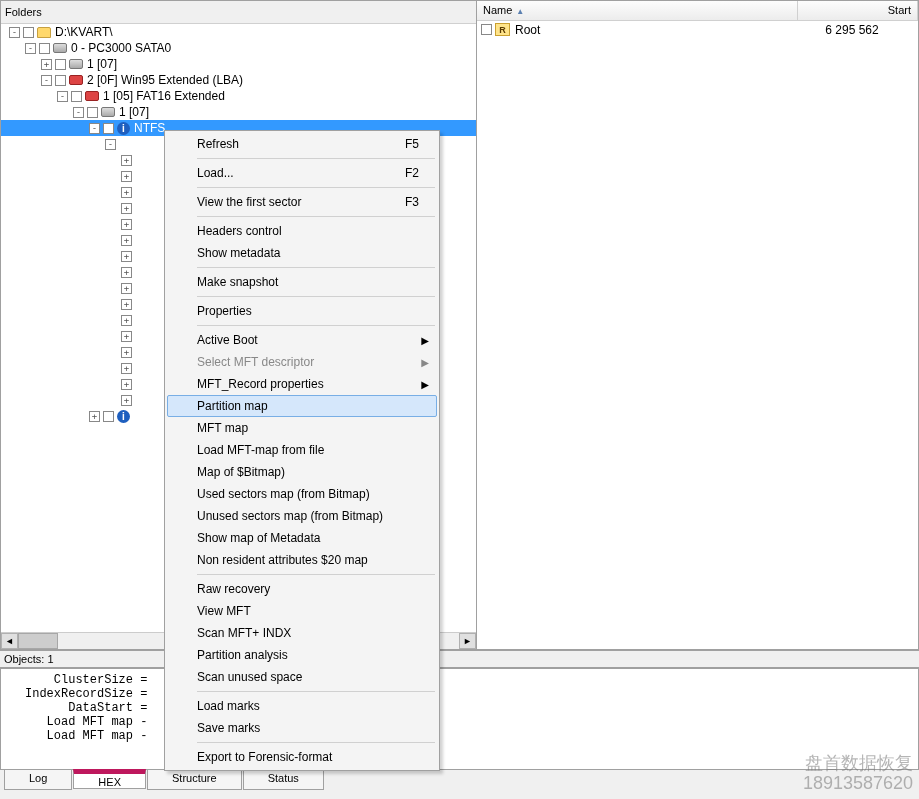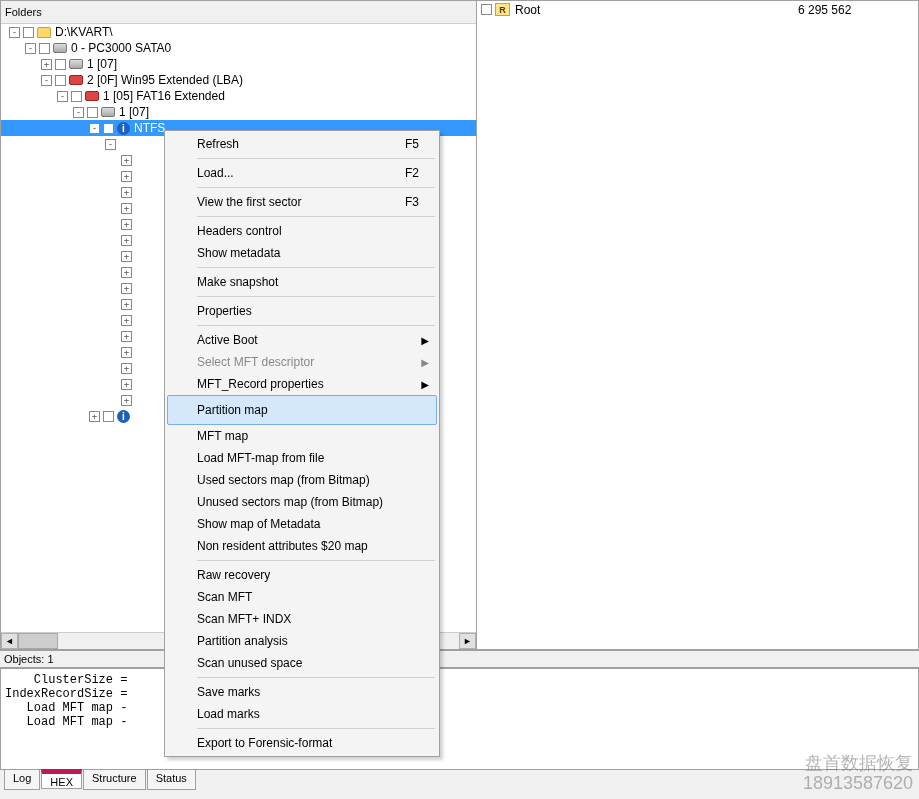--- a/index.html
+++ b/index.html
@@ -131,39 +131,39 @@
 .objects-bar {
   height: 18px;
   padding: 2px 4px;
   font-size: 11px;
   border-top: 1px solid #a0a0a0;
   border-bottom: 1px solid #a0a0a0;
   background: #f0f0f0;
 }
 .info-panel {
   background: #fff;
-  padding: 4px 4px;
+  padding: 4px 24px;
   height: 102px;
   border: 1px solid #a0a0a0;
   overflow: hidden;
 }
 .info-line {
   font-family: "Courier New", monospace;
   font-size: 12px;
   white-space: pre;
   line-height: 14px;
 }
 .bottom-tabs {
   display: flex;
   height: 20px;
   padding-left: 4px;
   background: #f0f0f0;
 }
 .btab {
-  padding: 2px 8px;
+  padding: 2px 24px;
   font-size: 11px;
   border: 1px solid #a0a0a0;
   border-top: none;
   background: #f5f5f5;
   margin-right: 1px;
 }
 .btab.active { background: #fff; border-top: 5px solid #be185d; position: relative; top: -1px; }
 
 .right-header {
   display: flex;
@@ -178,21 +178,21 @@
 }
 .col-name { flex: 1; }
 .col-start { width: 120px; text-align: right; }
 .sort-arr { font-size: 8px; color: #5a7fb0; margin-left: 4px; }
 .list-row {
   display: flex;
   height: 17px;
   align-items: center;
 }
 .list-row .cell-name { flex: 1; display: flex; align-items: center; padding-left: 4px; }
-.list-row .cell-start { width: 120px; text-align: left; padding-right: 12px; }
+.list-row .cell-start { width: 120px; text-align: center; padding-right: 12px; }
 .r-icon {
   width: 15px; height: 13px;
   background: #ffe48a;
   border: 1px solid #caa030;
   display: inline-flex;
   align-items: center;
   justify-content: center;
   font-size: 9px;
   font-weight: bold;
   color: #5a3a00;
@@ -216,21 +216,21 @@
   height: 22px;
   padding: 0 28px 0 30px;
   font-size: 12px;
   position: relative;
   color: #000;
 }
 .menu-item.hover {
   background: #d5e7fb;
   border: 1px solid #78aee5;
   border-radius: 2px;
-  height: 30px;
+  height: 22px;
   padding: 0 27px 0 29px;
 }
 .menu-item.disabled { color: #888; }
 .menu-sep {
   height: 1px;
   background: #d0d0d0;
   margin: 3px 2px 3px 30px;
 }
 .menu-shortcut {
   position: absolute;
@@ -403,38 +403,43 @@
       </div>
     <div class="scrollbar-h">
       <div class="sb-btn">◄</div>
       <div class="sb-track">
           <div class="sb-thumb"></div>
         </div>
       <div class="sb-btn">►</div>
     </div>
   </div>
   <div class="right-pane">
+    <div class="right-header">
+      <div class="col col-name"><span>Name</span><span class="sort-arr">▲</span></div>
+      <div class="col col-start">Start</div>
+    </div>
     <div id="list-body" style="flex:1; background:#fff;">
         <div class="list-row">
           <div class="cell-name">
             <span class="cb"></span>
             <span class="r-icon">R</span>
             <span>Root</span>
           </div>
           <div class="cell-start">6 295 562</div>
         </div>
       </div>
   </div>
 </div>
 
 <div class="objects-bar">Objects: 1</div>
 
 <div class="info-panel" id="info-panel">
     <div class="info-line">    ClusterSize =</div>
     <div class="info-line">IndexRecordSize =</div>
+    <div class="info-line">      DataStart =</div>
     <div class="info-line">   Load MFT map -</div>
     <div class="info-line">   Load MFT map -</div>
   </div>
 
 <div class="bottom-tabs" id="bottom-tabs">
     <div class="btab">Log</div>
     <div class="btab active">HEX</div>
     <div class="btab">Structure</div>
     <div class="btab">Status</div>
   </div>
@@ -485,53 +490,56 @@
     <div class="menu-item hover">
       <span>Partition map</span>
     </div>
     <div class="menu-item">
       <span>MFT map</span>
     </div>
     <div class="menu-item">
       <span>Load MFT-map from file</span>
     </div>
     <div class="menu-item">
+      <span>Map of $Bitmap)</span>
+    </div>
+    <div class="menu-item">
       <span>Used sectors map (from Bitmap)</span>
     </div>
     <div class="menu-item">
       <span>Unused sectors map (from Bitmap)</span>
     </div>
     <div class="menu-item">
       <span>Show map of Metadata</span>
     </div>
     <div class="menu-item">
       <span>Non resident attributes $20 map</span>
     </div>
     <div class="menu-sep"></div>
     <div class="menu-item">
       <span>Raw recovery</span>
     </div>
     <div class="menu-item">
-      <span>Scan MFT</span>
+      <span>View MFT</span>
     </div>
     <div class="menu-item">
       <span>Scan MFT+ INDX</span>
     </div>
     <div class="menu-item">
       <span>Partition analysis</span>
     </div>
     <div class="menu-item">
       <span>Scan unused space</span>
     </div>
     <div class="menu-sep"></div>
     <div class="menu-item">
+      <span>Load marks</span>
+    </div>
+    <div class="menu-item">
       <span>Save marks</span>
-    </div>
-    <div class="menu-item">
-      <span>Load marks</span>
     </div>
     <div class="menu-sep"></div>
     <div class="menu-item">
       <span>Export to Forensic-format</span>
     </div>
   </div>
 
 <div class="watermark">
   <div>盘首数据恢复</div>
   <div>18913587620</div>

